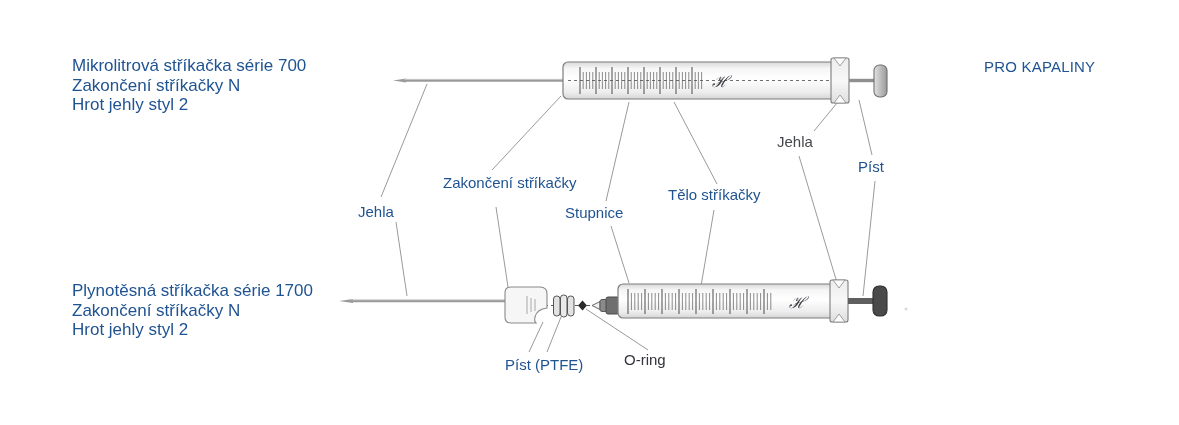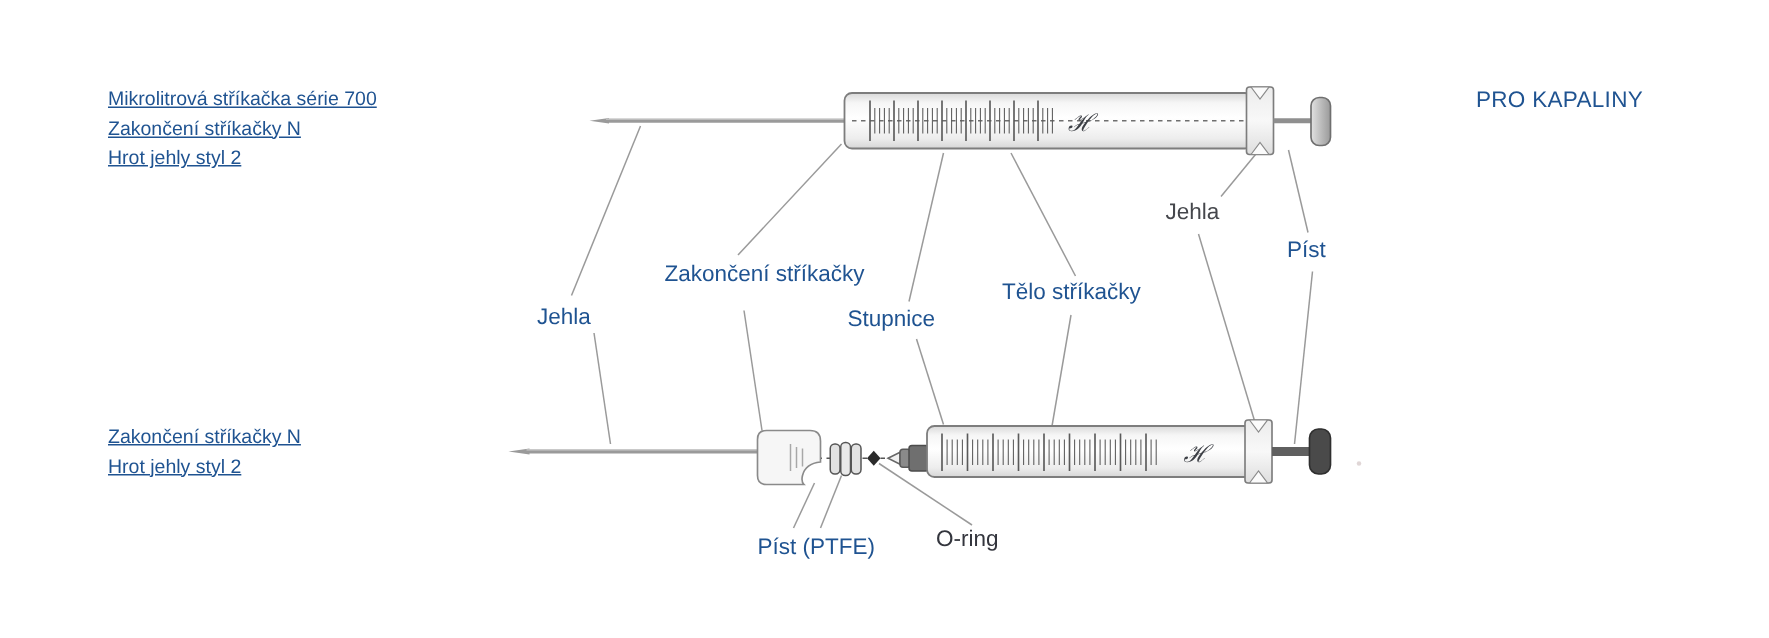--- a/index.html
+++ b/index.html
@@ -2,23 +2,22 @@
 <html><head>
 <meta charset="utf-8">
 <style>
   html,body{margin:0;padding:0;background:#ffffff;}
   .canvas{
     position:relative;width:1179px;height:425px;background:#ffffff;
     font-family:"Liberation Sans", sans-serif;overflow:hidden;
   }
   .canvas svg{position:absolute;left:0;top:0;}
   .tblock{
-    position:absolute;color:#1F5391;font-size:13px;line-height:19.5px;
+    position:absolute;color:#1F5391;font-size:17px;line-height:19.5px;
     white-space:nowrap;
-    text-decoration:underline;
   }
   .plabel{
     position:absolute;color:#1F5391;font-size:15px;white-space:nowrap;
   }
   .plabel.dark{color:#45474C;}
   .plabel.ink{color:#33353D;}
   .usage{
     position:absolute;color:#1F5391;font-size:15px;letter-spacing:.2px;
     white-space:nowrap;font-weight:500;margin-left:28px;
   }
@@ -222,20 +221,21 @@
     </g>
   </svg>
 
   <div class="tblock" style="left:72px;top:56px">
     <div>Mikrolitrová stříkačka série 700</div>
     <div>Zakončení stříkačky N</div>
     <div>Hrot jehly styl 2</div>
   </div>
 
   <div class="tblock" style="left:72px;top:281px">
+    <div>Plynotěsná stříkačka série 1700</div>
     <div>Zakončení stříkačky N</div>
     <div>Hrot jehly styl 2</div>
   </div>
 
   <div class="usage" style="left:956px;top:58px">PRO KAPALINY</div>
 
 
   <div class="plabel" style="left:443px;top:174px">Zakončení stříkačky</div>
 
   <div class="plabel" style="left:358px;top:203px">Jehla</div>

